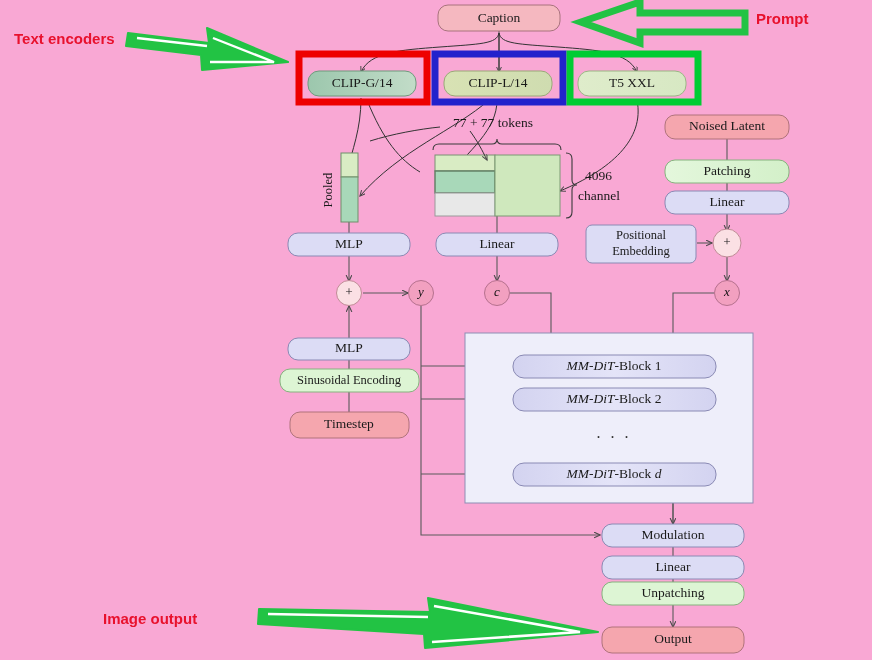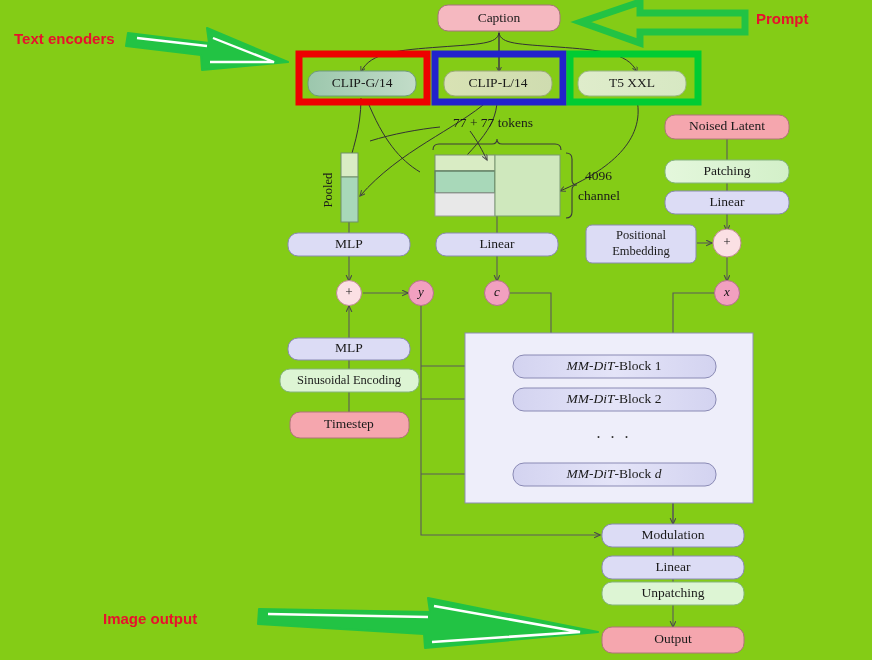--- a/index.html
+++ b/index.html
@@ -1,18 +1,18 @@
 <!DOCTYPE html>
 <html><head>
 <meta charset="utf-8">
 <style>
   html,body{margin:0;padding:0;background:#ffffff;}
   body{width:872px;height:660px;overflow:hidden;
        font-family:"Liberation Serif","DejaVu Serif",serif;}
-  #stage{position:relative;width:872px;height:660px;background:#84cc16;}
+  #stage{position:relative;width:872px;height:660px;background:#f9a8d4;}
   svg#diagram{position:absolute;left:0;top:0;width:872px;height:660px;}
   .nodelabel{font-family:"Liberation Serif","DejaVu Serif",serif;
              font-size:13.5px;fill:#1a1a1a;text-anchor:middle;dominant-baseline:middle;}
   .nodelabel.small{font-size:12.5px;}
   .mathlabel{font-family:"Liberation Serif","DejaVu Serif",serif;
              font-style:italic;font-size:13.5px;fill:#1a1a1a;
              text-anchor:middle;dominant-baseline:middle;}
   .circlabel{font-family:"Liberation Serif","DejaVu Serif",serif;
              font-size:13px;font-style:italic;fill:#111;
              text-anchor:middle;dominant-baseline:middle;}

